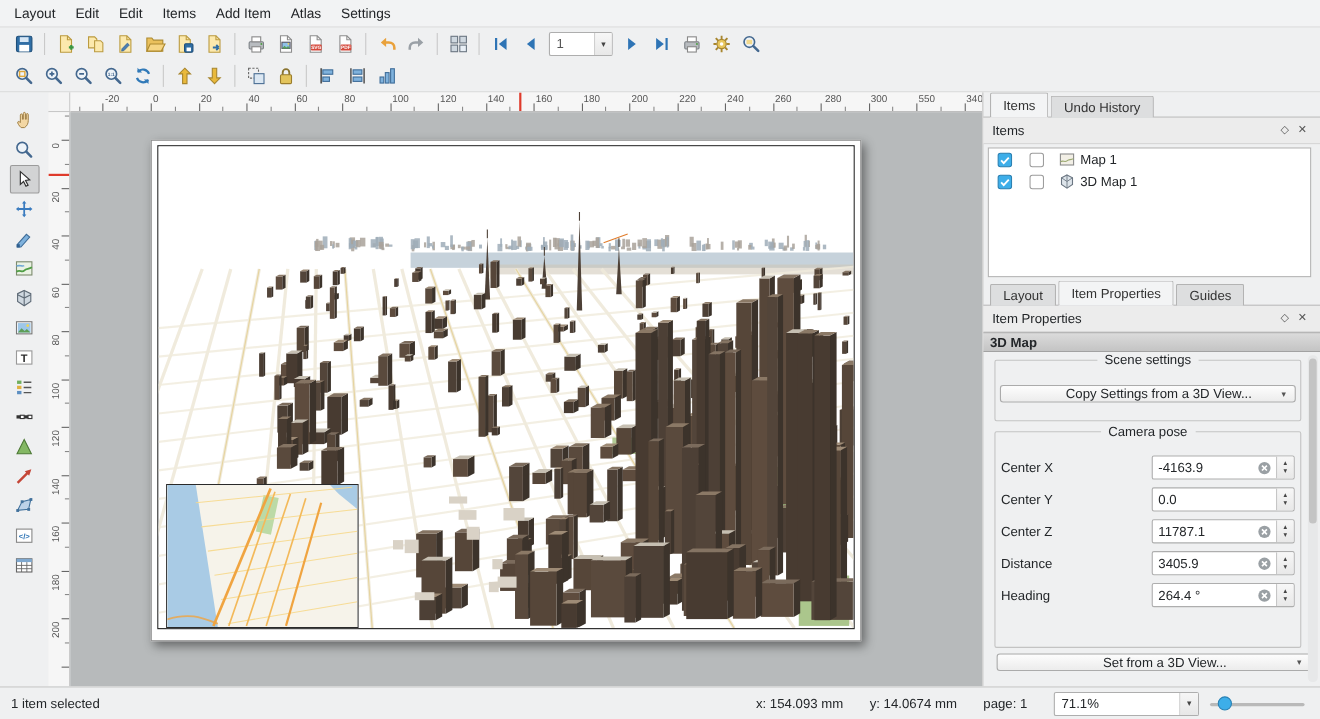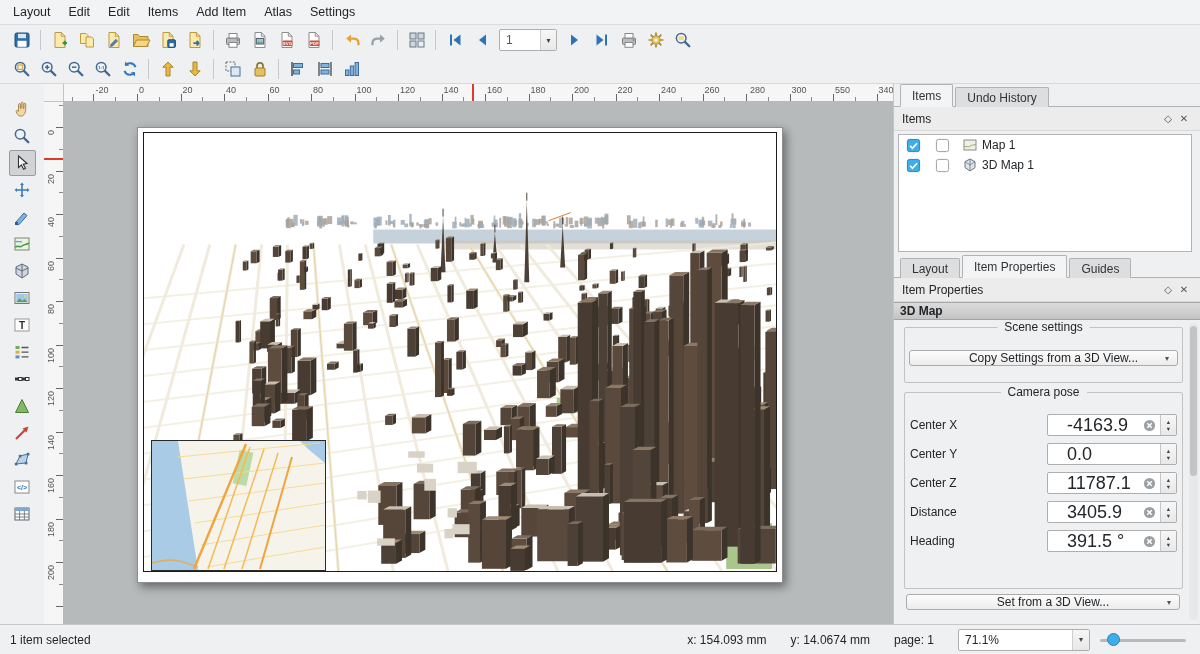--- a/index.html
+++ b/index.html
@@ -76,26 +76,26 @@
   .gb-scene{top:6px;height:56px;}
   .gb-camera{top:71px;height:197px;}
   .legend{position:absolute;top:-8px;left:50%;transform:translateX(-50%);background:#eff0f1;padding:0 7px;font-size:12px;white-space:nowrap;}
   .dd-btn{position:relative;height:16px;border:1px solid #ababab;border-radius:3px;background:linear-gradient(#fdfdfd,#ececec);display:flex;align-items:center;justify-content:center;font-size:12px;color:#232629;padding-left:20px;}
   .gb-scene .dd-btn{position:absolute;left:4px;right:4px;top:22px;}
   .dd-btn .chev{position:absolute;right:8px;top:50%;transform:translateY(-50%);font-size:8px;color:#555;}
   #camera-fields{padding-top:21px;}
   .prop-row{display:flex;justify-content:space-between;align-items:center;height:22px;margin:0 5px 7px 5px;}
   .prop-label{font-size:12px;}
   .spinbox{display:flex;align-items:center;width:130px;height:22px;background:#fff;border:1px solid #aeaeae;border-radius:2px;overflow:hidden;}
-  .spin-value{flex:1;padding-left:19px;font-size:18px;white-space:nowrap;}
+  .spin-value{flex:1;padding-left:5px;font-size:12px;white-space:nowrap;}
   .spin-clear{width:15px;height:13px;display:flex;margin-right:2px;}
   .spin-clear svg{width:13px;height:13px;}
   .spin-arrows{width:16px;height:100%;border-left:1px solid #c6c6c6;background:linear-gradient(#f7f7f7,#e8e8e8);display:flex;flex-direction:column;align-items:center;justify-content:center;color:#444;}
   .sa{font-size:6.5px;line-height:7px;}
-  .set-btn{position:absolute;left:12px;right:20px;top:273px;}
+  .set-btn{position:absolute;left:12px;right:8px;top:273px;}
   .vscroll{position:absolute;right:2px;top:2px;bottom:4px;width:9px;background:#e7e8e9;border-radius:4px;}
   .vscroll .thumb{position:absolute;left:1px;right:1px;top:3px;height:150px;background:#c4c4c4;border-radius:4px;}
 
   
   .statusbar{position:absolute;left:0;right:0;top:624px;height:30px;background:#eff0f1;border-top:1px solid #c8c8c8;display:flex;align-items:center;font-size:12px;}
   #st-left{margin-left:10px;}
   .st-spacer{flex:1;}
   .st-val{margin-right:24px;}
   .zoom-combo{width:132px;height:22px;background:#fff;border:1px solid #aeaeae;border-radius:2px;display:flex;align-items:center;padding-left:6px;font-size:12px;}
   .zoom-combo .chev{margin-left:auto;width:17px;height:100%;display:flex;align-items:center;justify-content:center;border-left:1px solid #cfcfcf;background:linear-gradient(#f6f6f6,#e7e7e7);font-size:8px;color:#444;}
@@ -1724,21 +1724,21 @@
                 </span>
                 <span class="spin-arrows">
                   <span class="sa">▴</span>
                   <span class="sa">▾</span>
                 </span>
               </div>
             </div>
             <div class="prop-row">
               <span class="prop-label">Heading</span>
               <div class="spinbox">
-                <span class="spin-value">391.5 °</span>
+                <span class="spin-value">264.4 °</span>
                 <span class="spin-clear">
                   <svg viewBox="0 0 14 14">
                     <circle cx="7" cy="7" r="6" fill="#9aa0a4"></circle>
                     <path d="M4.6 4.6l4.8 4.8M9.4 4.6L4.6 9.4" stroke="#fff" stroke-width="1.6"></path>
                   </svg>
                 </span>
                 <span class="spin-arrows">
                   <span class="sa">▴</span>
                   <span class="sa">▾</span>
                 </span>

